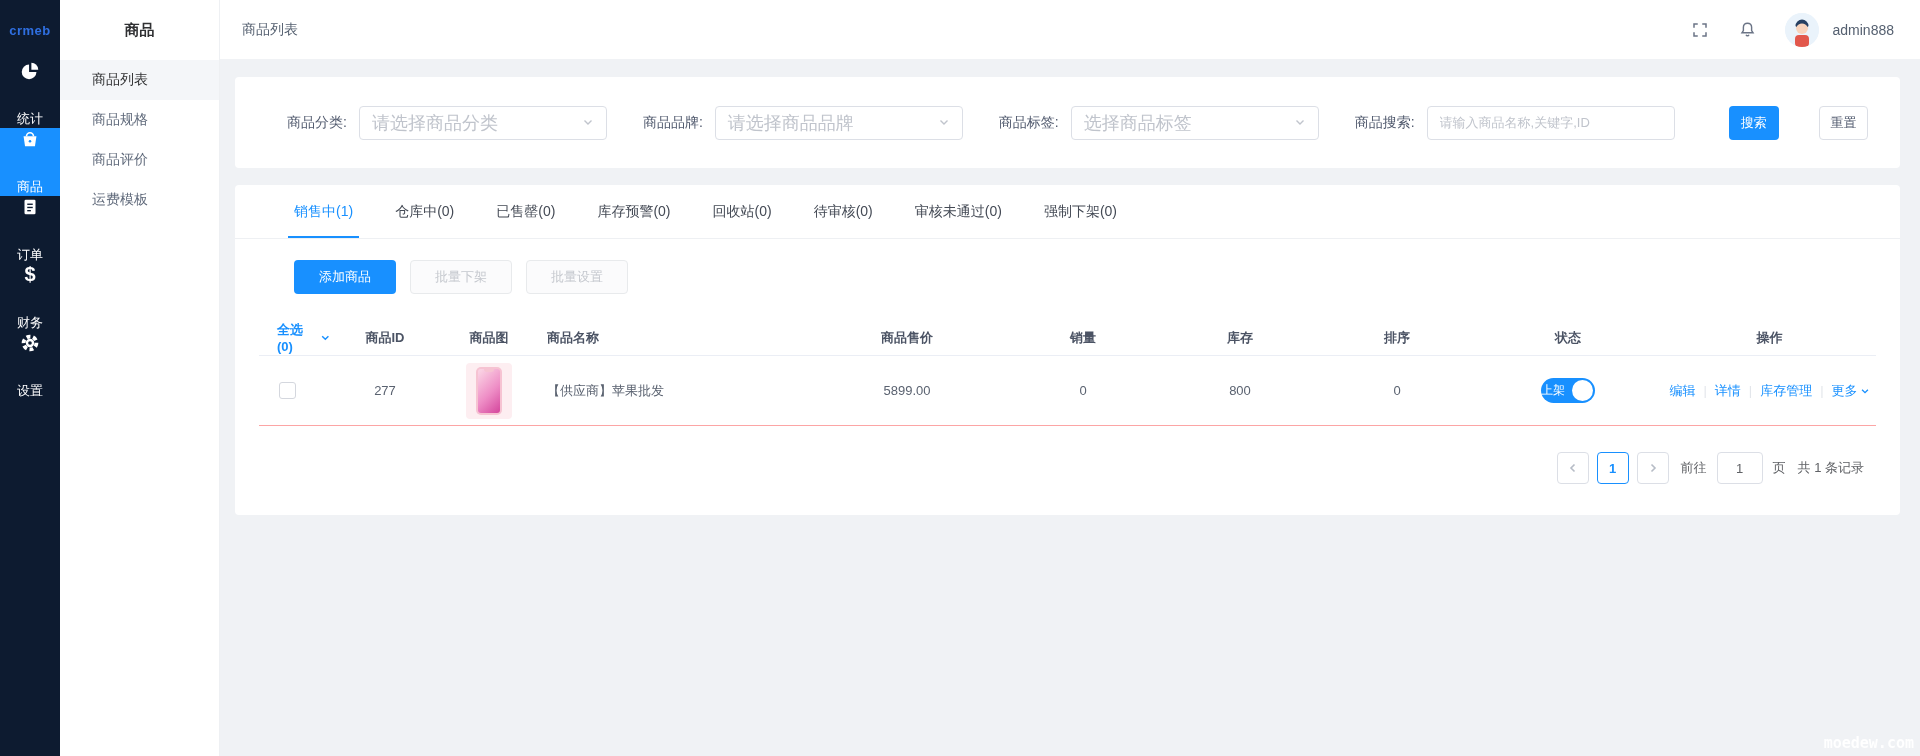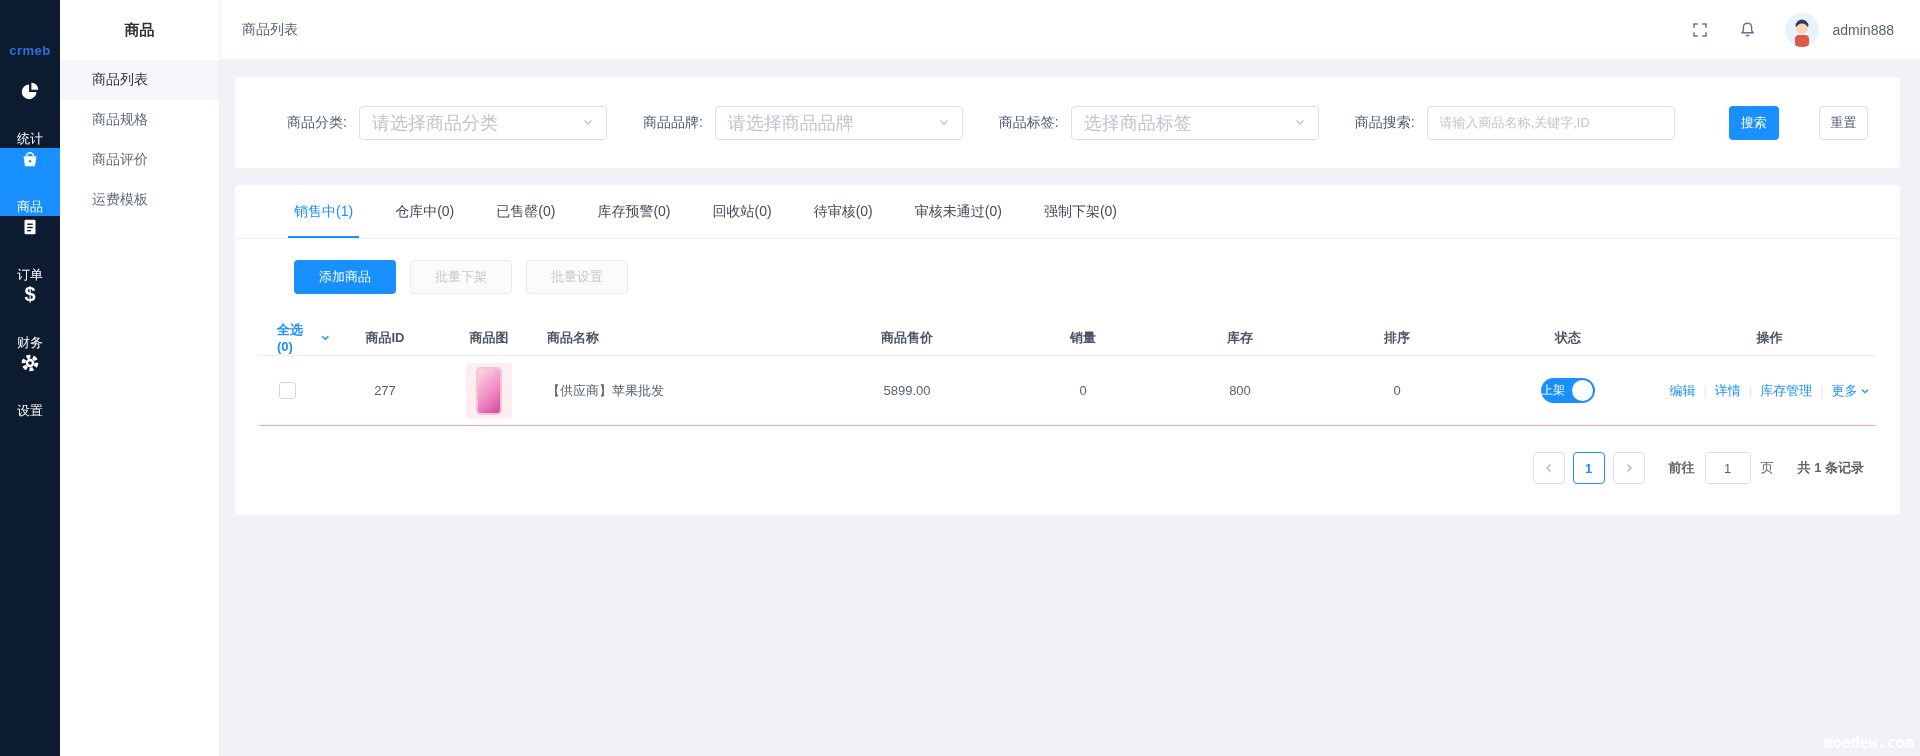--- a/index.html
+++ b/index.html
@@ -6,21 +6,21 @@
   html,body { width:1920px; height:756px; }
   body {
     position:relative; overflow:hidden;
     background:#f0f2f5;
     font-family:"Liberation Sans","DejaVu Sans",sans-serif;
     color:#515a6e; font-size:14px;
   }
   
   .rail { position:absolute; left:0; top:0; width:60px; height:756px; background:#0d1b30; z-index:30; }
   .rail-logo { height:60px; display:flex; align-items:center; justify-content:center;
-    color:#2f6fe0; font-weight:bold; font-size:13px; letter-spacing:.5px;margin-top:20px; }
+    color:#2f6fe0; font-weight:bold; font-size:13px; letter-spacing:.5px; }
   .rail-item { height:68px; display:flex; flex-direction:column; align-items:center; justify-content:space-between;
     gap:4px; color:#ffffff; cursor:pointer; }
   .rail-item .lbl { font-size:13px; }
   .rail-item.active { background:#1890ff; }
   .rail-item svg { display:block; }
   
   .submenu { position:absolute; left:60px; top:0; width:160px; height:756px; background:#fff;
     border-right:1px solid #eef0f3; z-index:20; }
   .submenu-title { height:60px; display:flex; align-items:center; justify-content:center;
     font-size:15px; font-weight:bold; color:#303133; }
@@ -90,21 +90,21 @@
   .sep { color:#e3e6eb; }
   
   .pager { display:flex; align-items:center; justify-content:flex-end; gap:8px; margin:26px 36px 0 0;
     font-size:13px; color:#606266; }
   .pg-btn { width:32px; height:32px; border:1px solid #dcdfe6; border-radius:4px; background:#fff;
     display:flex; align-items:center; justify-content:center; color:#b6bcc6; cursor:pointer; font-size:14px; }
   .pg-num { width:32px; height:32px; border:1px solid #1890ff; border-radius:4px; background:#fff;
     display:flex; align-items:center; justify-content:center; color:#1890ff; font-weight:bold; cursor:pointer; }
   .pg-input { width:46px; height:32px; border:1px solid #dcdfe6; border-radius:4px; text-align:center;
     font-size:13px; color:#606266; outline:none; font-family:inherit; margin:0 2px; }
-  .pg-text { margin-left:16px;font-weight:bold; }
+  .pg-text { margin-left:4px; }
   
   .watermark { position:absolute; right:6px; bottom:4px; color:rgba(255,255,255,.95);
     font-family:"DejaVu Sans Mono",monospace; font-weight:bold; font-size:15px; z-index:5; }
 </style>
 </head>
 <body>
 
 <div class="rail">
   <div class="rail-logo">crmeb</div>
 

